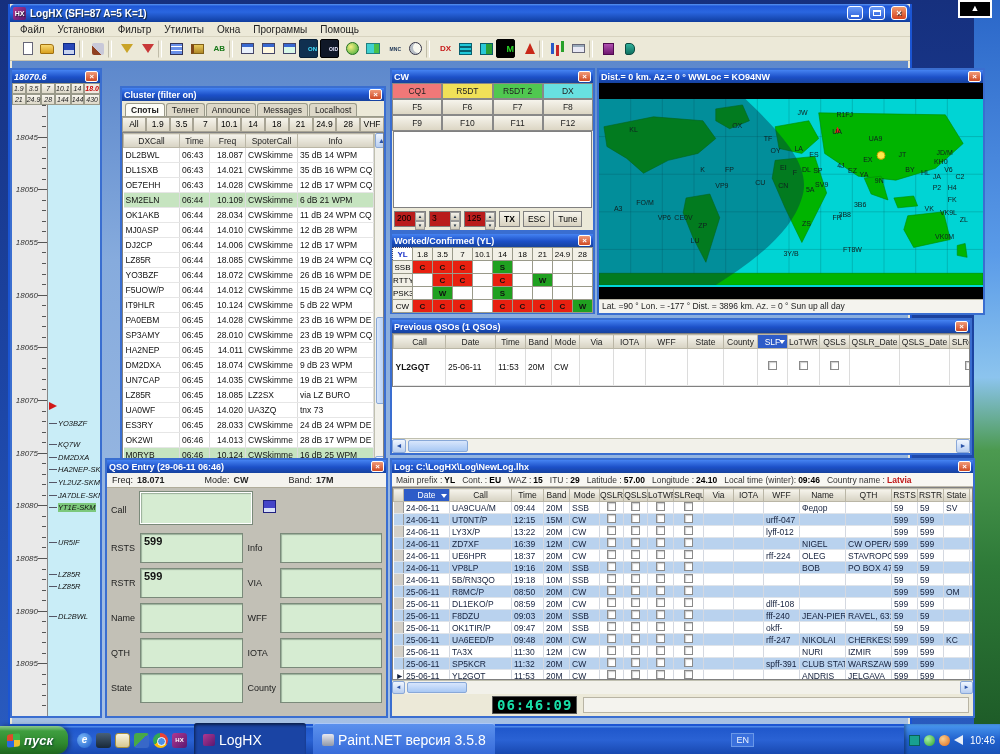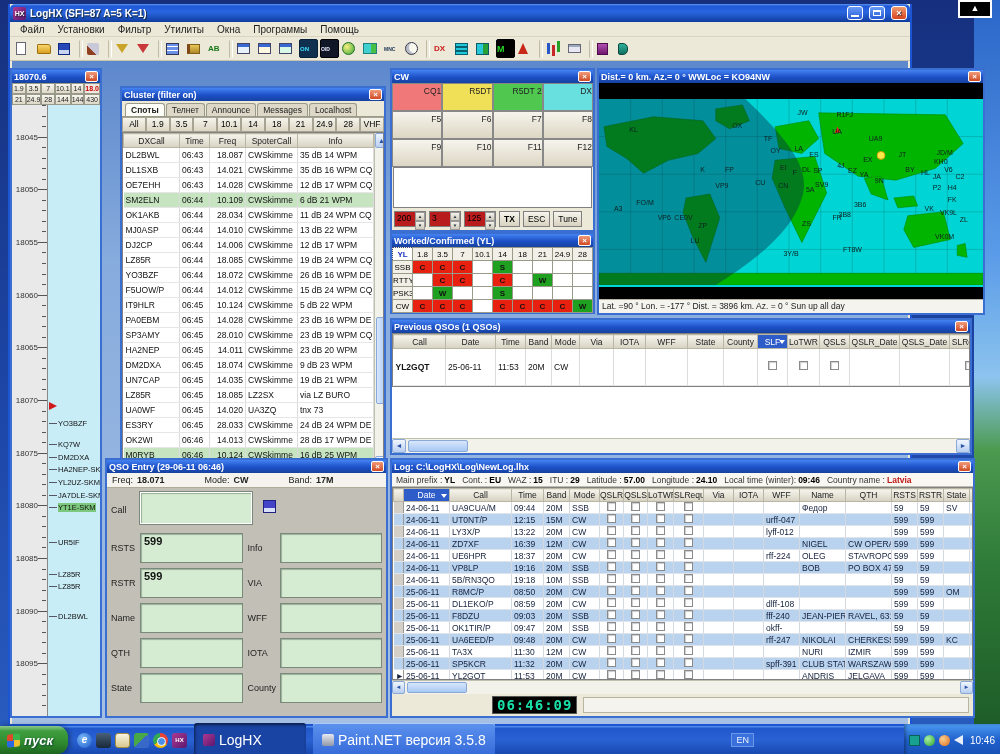--- a/index.html
+++ b/index.html
@@ -27,21 +27,21 @@
     font-size:9px; line-height:12px; text-align:center; margin-left:2px; position:relative; }
   .wbtn.min, .wbtn.max { background:linear-gradient(180deg,#6a9cf8,#2a5cd8); }
   .wbtn.min::after { content:""; position:absolute; left:3px; right:3px; bottom:2px; border-bottom:2px solid #fff; }
   .wbtn.max::after { content:""; position:absolute; left:3px; right:3px; top:3px; bottom:3px; border:1px solid #fff; border-top-width:2px; }
   .wbtn.close { background:linear-gradient(180deg,#f09a6e,#d8431f); font-weight:bold; }
 
   .menubar { height:15px; display:flex; align-items:center; gap:1px; padding-left:4px;
     font-size:10px; color:#222; border-bottom:1px solid #d8d4c0; }
   .menu-item { padding:0 6px; }
   .toolbar { height:24px; display:flex; align-items:center; padding:0 4px; border-bottom:1px solid #c8c4b0; }
-  .tb-ic { width:19px; height:19px; margin:0 1px; display:flex; align-items:center; justify-content:flex-start;
+  .tb-ic { width:19px; height:19px; margin:0 1px; display:flex; align-items:center; justify-content:flex-end;
     font-size:7px; font-weight:bold; border:1px solid transparent; border-radius:2px; }
   .tb-ic.sep { width:4px; margin:0 2px; border-left:1px solid #c0bca8; border-right:1px solid #fff; border-radius:0; height:18px; }
   .tb-ic i { display:block; }
   .ic-new i { width:10px; height:13px; background:#fff; border:1px solid #667; }
   .ic-open i { width:14px; height:10px; background:linear-gradient(#f8d870,#d8a020); border:1px solid #a07010; border-radius:1px 3px 1px 1px; }
   .ic-save i { width:12px; height:12px; background:#2848b8; border:1px solid #102a80; box-shadow:inset 0 -4px 0 #c8d4f0; }
   .ic-tools i { width:12px; height:12px; background:linear-gradient(45deg,#904020 40%,#c8c8d8 40%); border-radius:2px; }
   .ic-filter i { width:0; height:0; border-left:6px solid transparent; border-right:6px solid transparent; border-top:9px solid #caa428; }
   .ic-filterx i { width:0; height:0; border-left:6px solid transparent; border-right:6px solid transparent; border-top:9px solid #c83838; }
   .ic-table i { width:13px; height:12px; border:1px solid #335; background:
@@ -70,21 +70,21 @@
 
   
   .panel { position:absolute; background:#ece9d8; border:2px solid #3a6ed0; display:flex; flex-direction:column; }
   .ptb { height:13px; flex:0 0 13px; display:flex; align-items:center; padding:0 2px; gap:3px;
     background:linear-gradient(180deg,#4583f2 0%,#1c50c8 55%,#16429e 100%);
     color:#fff; font-size:9px; font-weight:bold; white-space:nowrap; overflow:hidden; }
   .ptb .px { margin-left:auto; flex:0 0 13px; width:13px; height:11px; border:1px solid #fff; border-radius:2px;
     background:linear-gradient(#f09a78,#d04a24); font-size:8px; line-height:9px; text-align:center; font-weight:bold; }
 
   
-  #bandmap { left:10px; top:68px; width:92px; height:650px; }
+  #bandmap { left:10px; top:68px; width:92px; height:650px;font-style:italic; }
   .bm-bands { display:grid; grid-template-columns:repeat(6,1fr); }
   .bm-band { height:11px; border:1px solid #9a9a8a; background:linear-gradient(#f8f6ee,#ddd8c8);
     font-size:7px; text-align:center; line-height:9px; color:#222; }
   .bm-band.active { color:#c80000; font-weight:bold; background:#f0e8e0; }
   .bm-body { position:relative; flex:1; background:#c9edf7; overflow:hidden; }
   .bm-ruler { position:absolute; left:0; top:0; width:36px; height:100%; background:#e9e9e9; border-right:1px solid #888; }
   .bm-lbl { position:absolute; left:0; width:26px; text-align:right; font-size:8px; color:#333; }
   .bm-tick { position:absolute; left:30px; width:4px; border-top:1px solid #555; }
   .bm-tick.maj { left:26px; width:9px; }
   .bm-spot { position:absolute; left:46px; font-size:7.5px; color:#111; white-space:nowrap; line-height:9px; }
@@ -118,21 +118,21 @@
   .sthumb { position:absolute; left:1px; right:1px; background:linear-gradient(90deg,#d8e6fc,#a8c8f4); border:1px solid #88a8d8; border-radius:2px; }
   .hscroll { flex:0 0 13px; display:flex; background:#eceadf; border-top:1px solid #c0c0b0; }
   .hscroll .sarrow { flex:0 0 14px; line-height:12px; }
   .htrack { flex:1; position:relative; background:#f2f1ea; }
   .hthumb { position:absolute; top:1px; bottom:1px; left:2px; width:60px;
     background:linear-gradient(#d8e6fc,#a8c8f4); border:1px solid #88a8d8; border-radius:2px; }
 
   
   #cw { left:390px; top:68px; width:205px; height:164px; }
   .cw-btns { display:grid; grid-template-columns:repeat(4,1fr); }
-  .cw-btn { height:28px; border:1px solid #888; font-size:8.5px; text-align:right; line-height:14px;
+  .cw-btn { height:16px; border:1px solid #888; font-size:8.5px; text-align:center; line-height:14px;
     background:linear-gradient(#f6f4ec,#dcd6c4); color:#222; }
   .cw-btn.cq1 { background:#f07878; } .cw-btn.r5dt { background:#f0e058; }
   .cw-btn.r5dt2 { background:#50c850; } .cw-btn.dxb { background:#68e0e0; }
   .cw-text { flex:1; background:#fff; border:1px solid #808080; margin:0 1px; }
   .cw-ctrl { height:22px; display:flex; align-items:center; gap:3px; padding:2px; font-size:8.5px; }
   .spin { display:flex; height:16px; border:1px solid #7f7f7f; background:#b91c1c; }
   .spin .val { width:20px; padding:1px 1px 0 2px; font-size:8.5px; }
   .spin .ud { width:10px; display:flex; flex-direction:column; }
   .spin .ud div { flex:1; font-size:4.5px; line-height:7px; text-align:center; color:#234;
     background:linear-gradient(#f4f2ea,#cfcaba); border:1px solid #999; }
@@ -594,21 +594,21 @@
           <td>06:44</td>
           <td class="num">28.034</td>
           <td>CWSkimme</td>
           <td>11 dB  24 WPM  CQ</td>
         </tr>
           <tr>
           <td>MJ0ASP</td>
           <td>06:44</td>
           <td class="num">14.010</td>
           <td>CWSkimme</td>
-          <td>13 dB  22 WPM</td>
+          <td>12 dB  28 WPM</td>
         </tr>
           <tr>
           <td>DJ2CP</td>
           <td>06:44</td>
           <td class="num">14.006</td>
           <td>CWSkimme</td>
           <td>12 dB  17 WPM</td>
         </tr>
           <tr>
           <td>LZ85R</td>

